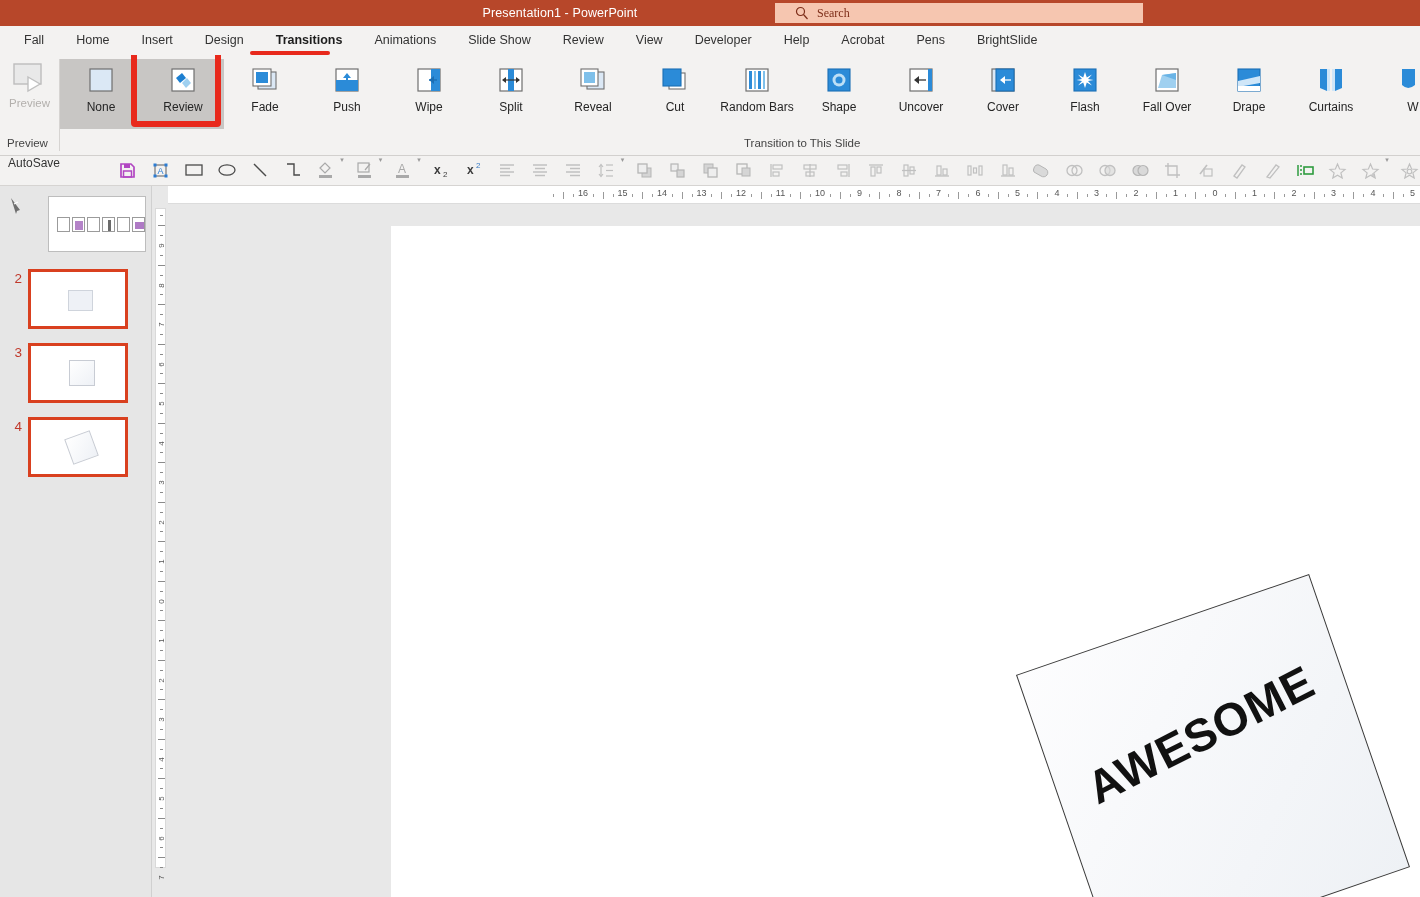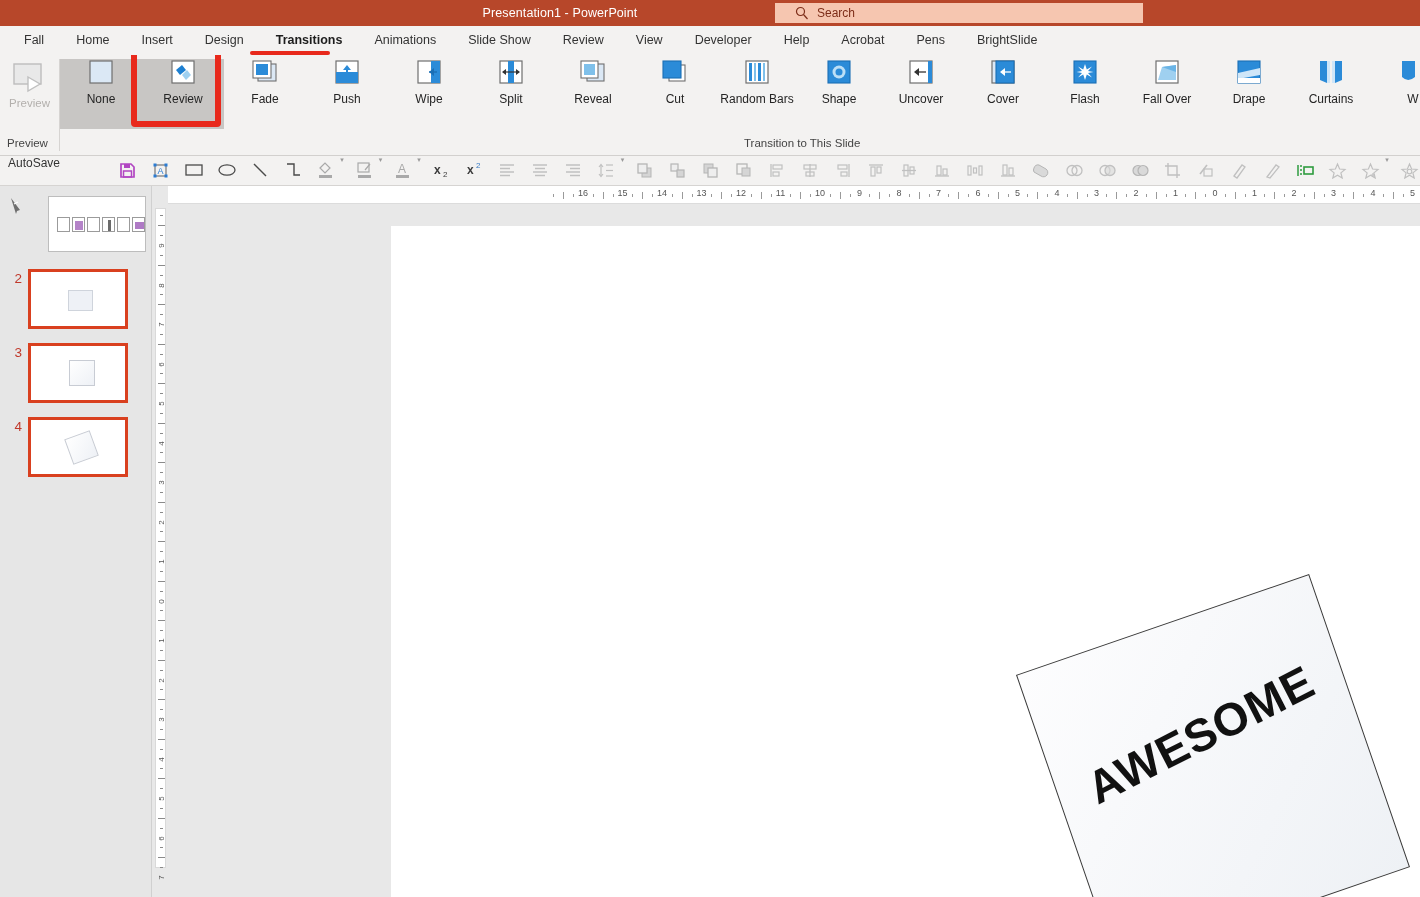--- a/index.html
+++ b/index.html
@@ -19,21 +19,21 @@
     color:#fff; font-size:12.5px; letter-spacing:.1px;
     position:absolute; left:0; right:0; text-align:center;
     padding-right:300px;
   }
   .searchbox{
     position:absolute; left:775px; top:3px; width:368px; height:20px;
     background:#f6c6b0; display:flex; align-items:center; gap:7px;
     padding-left:20px;
   }
   .searchbox .mag{ position:absolute; left:20px; top:3px; }
-  .search-ph{ color:#7d2d18; font-size:12px; margin-left:22px; }
+  .search-ph{ color:#7d2d18; font-size:12px; margin-left:22px;font-family:Liberation Serif, serif; }
 
   
   .tabbar{
     height:29px; background:#f3f2f1; display:flex; align-items:center;
     padding-left:8px; position:relative; border-bottom:0;
   }
   .tab{
     font-size:12.5px; color:#333; padding:0 16px; height:29px;
     line-height:29px; cursor:default; white-space:nowrap;
   }
@@ -55,21 +55,21 @@
   .preview-icon{ width:40px; height:34px; position:relative; }
   .preview-label{ font-size:11.5px; color:#b3b0ad; margin-top:2px; }
   .grp-divider{ width:1px; background:#d6d4d2; margin:5px 0 24px 0; }
 
   .gallery{
     flex:1; display:flex; align-items:flex-start; padding-top:4px;
     overflow:hidden; position:relative;
   }
   .gal-item{
     width:82px; height:70px; display:flex; flex-direction:column;
-    align-items:center; justify-content:flex-start; padding-top:0;
+    align-items:center; justify-content:flex-start; padding-top:8px;
     flex:0 0 82px;
   }
   .gal-item.sel{ background:#c8c6c4; }
   .gal-ico{
     width:36px; height:27px; position:relative; margin-bottom:6px;
   }
   .gal-label{ font-size:12px; color:#252525; white-space:nowrap; }
 
   .red-annot{
     position:absolute; border:6px solid #e8291c; border-radius:4px;

